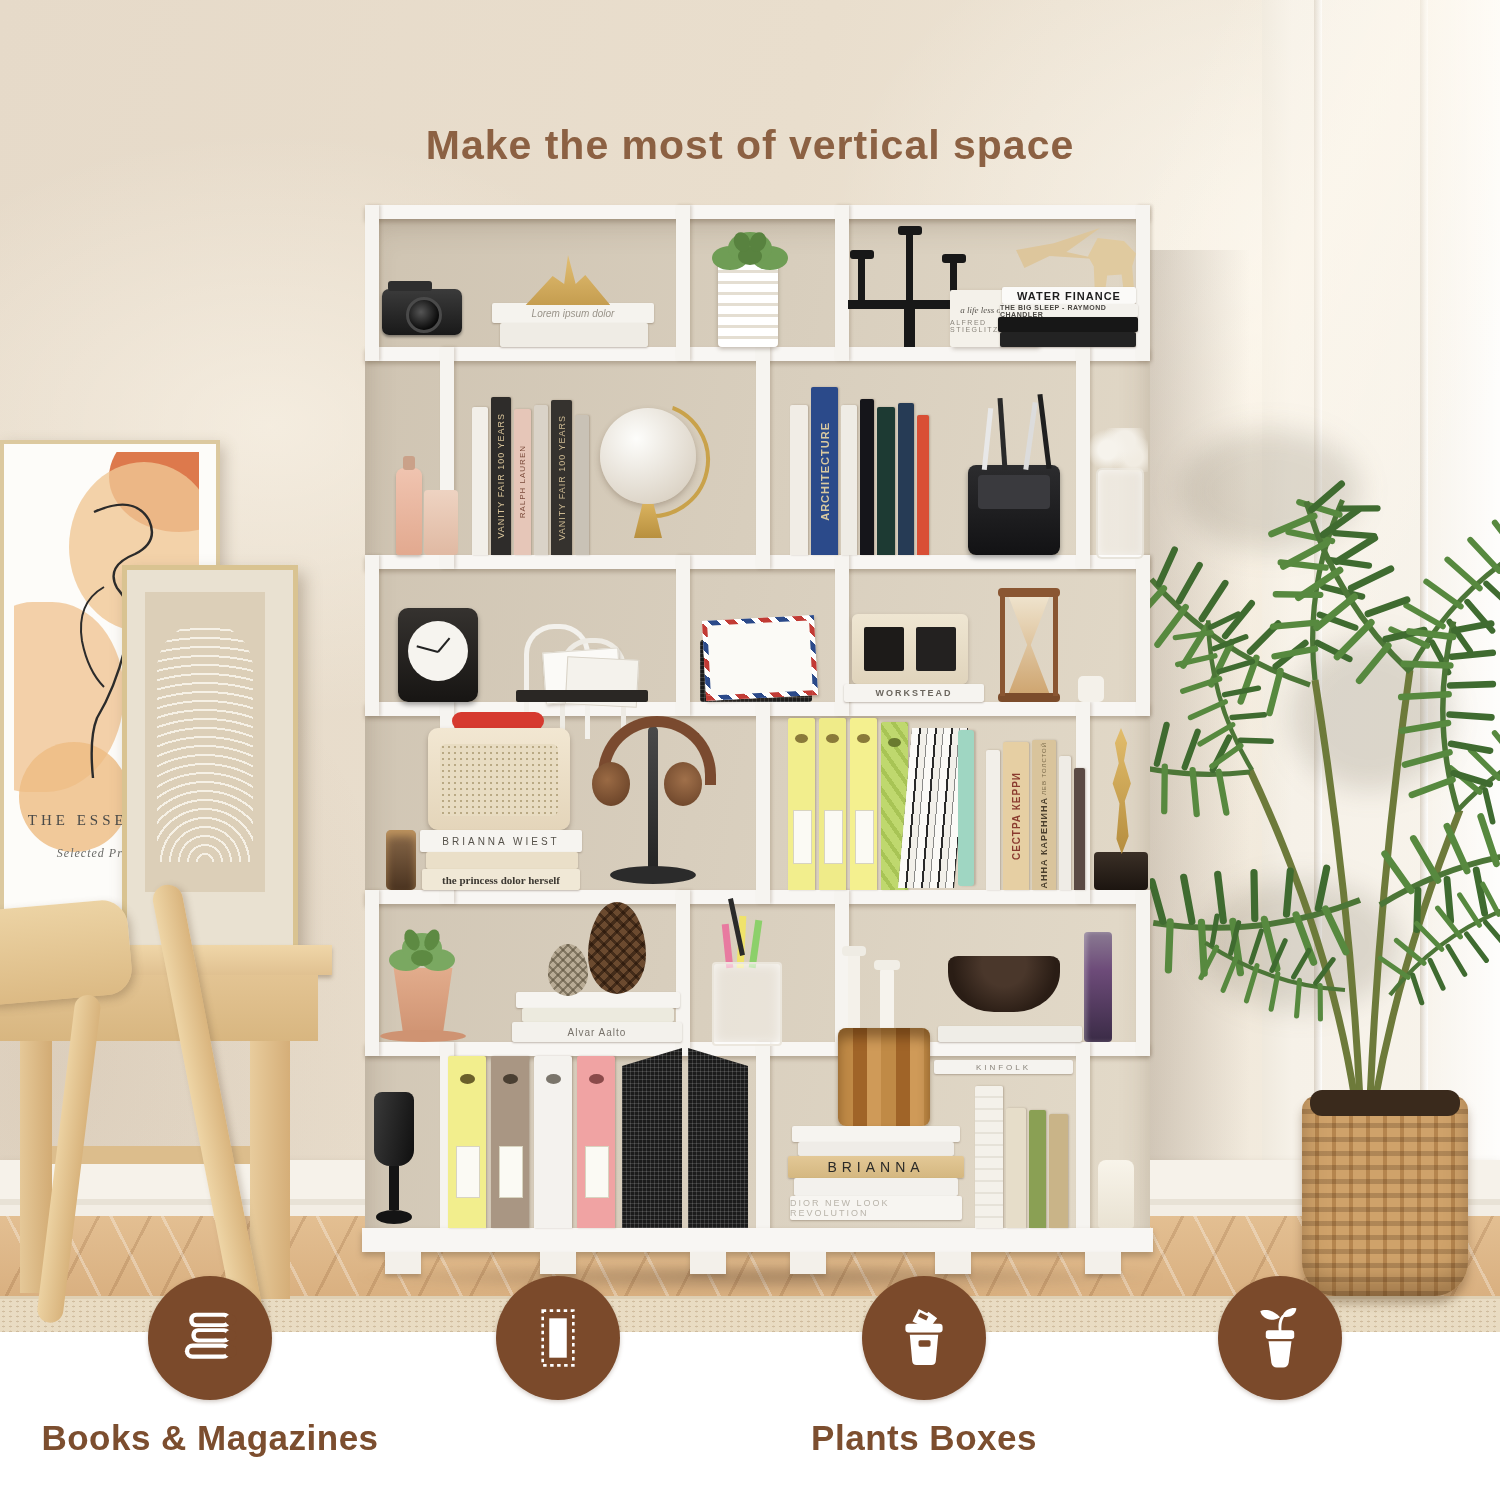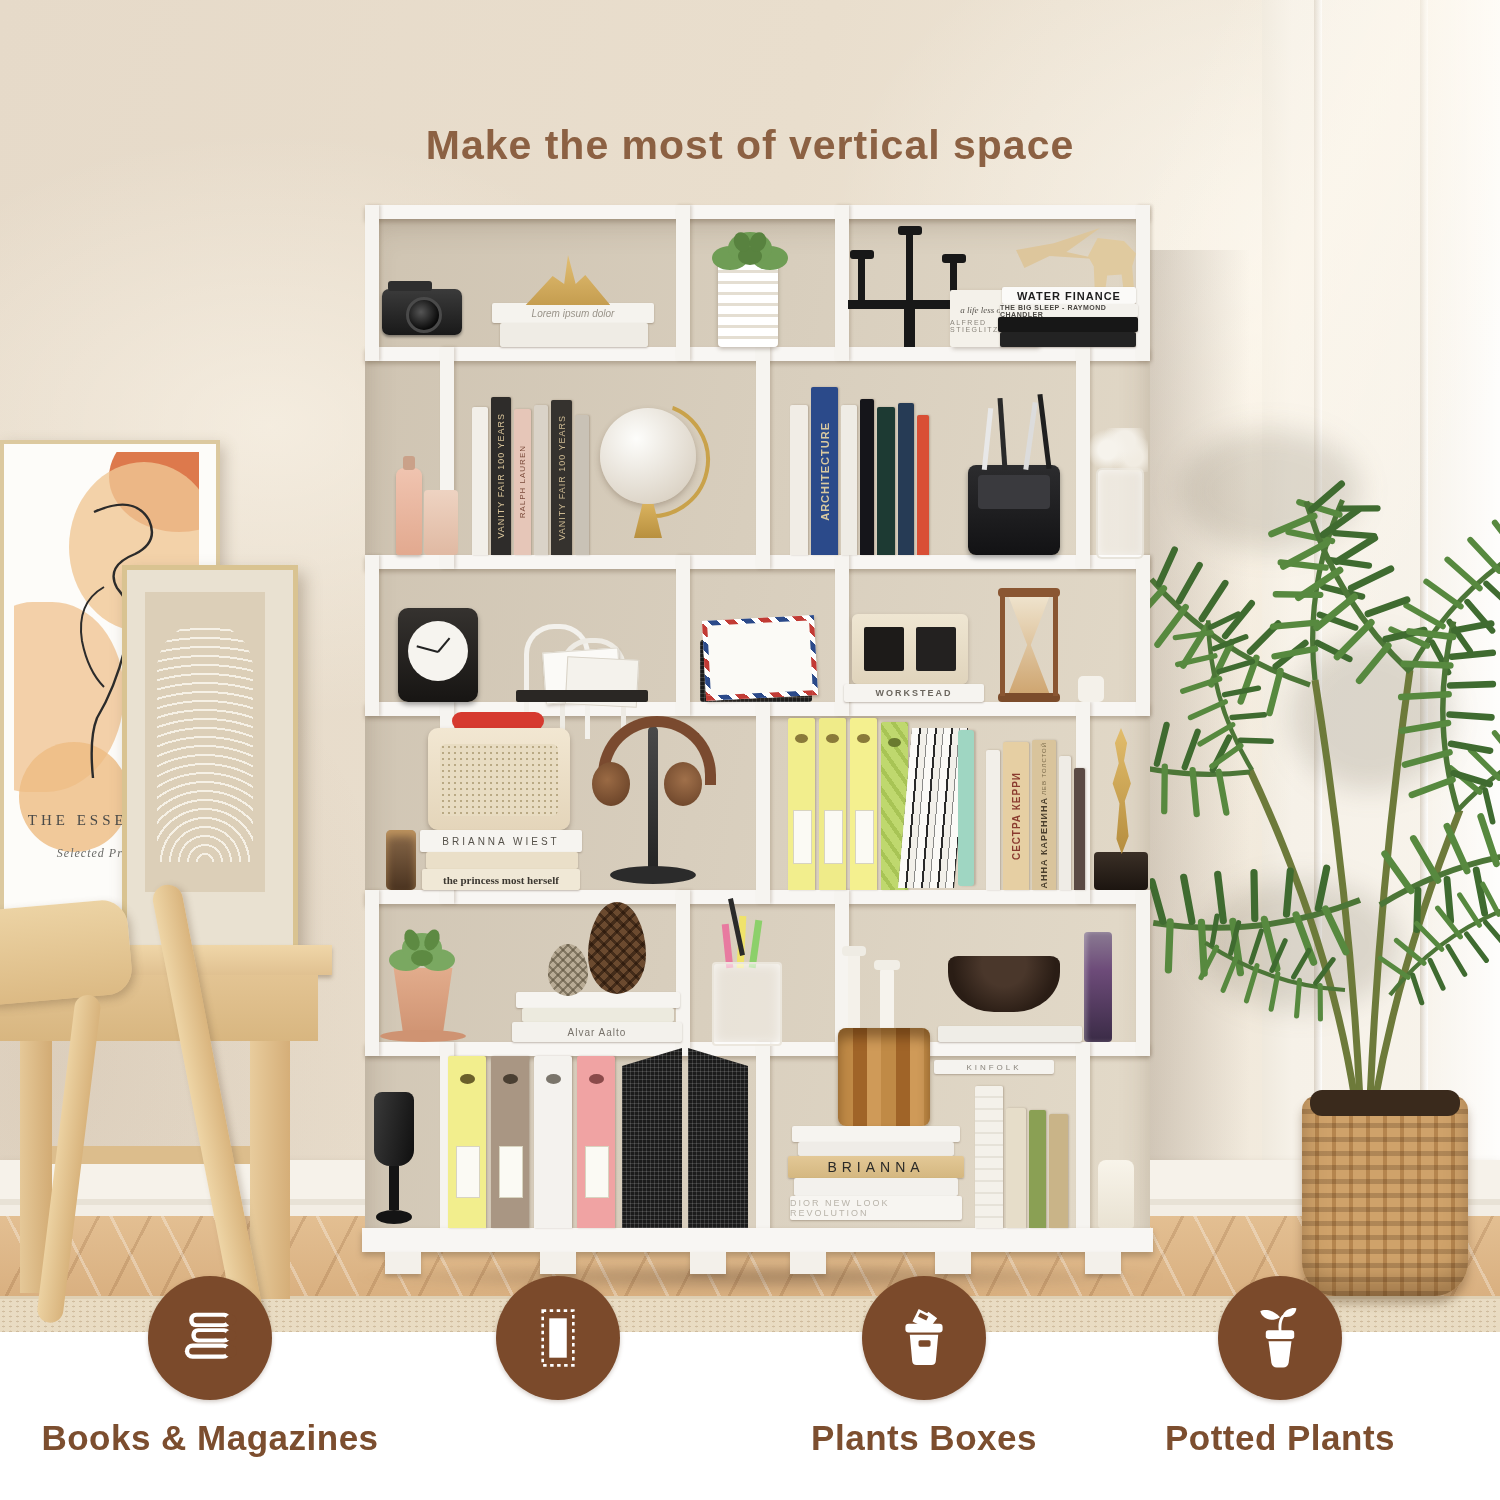--- a/index.html
+++ b/index.html
@@ -343,21 +343,21 @@
     <div class="abs" style="left:452px;top:712px;width:92px;height:18px;border-radius:9px;background:#d63a2f"></div>
     <div class="abs" style="left:428px;top:728px;width:142px;height:102px;border-radius:10px;background:linear-gradient(#f2e7d2,#e4d5ba);box-shadow:0 3px 5px rgba(90,70,50,.35)">
       <div class="abs" style="left:12px;top:16px;width:118px;height:72px;border-radius:6px;background:#e8dcc2;
         background-image:radial-gradient(#b9a984 1px,transparent 1.5px);background-size:6px 6px"></div>
     </div>
     <div class="bookh" style="left:420px;top:830px;width:162px;height:22px;background:#f6f4f0">
       <span style="font-size:10px;letter-spacing:3px;color:#55514a">BRIANNA WIEST</span>
     </div>
     <div class="bookh" style="left:426px;top:852px;width:152px;height:17px;background:#eadfc8"></div>
     <div class="bookh" style="left:422px;top:869px;width:158px;height:21px;background:#f0e8d6">
-      <span style="font-family:'Liberation Serif',serif;font-weight:700;font-size:11px;color:#3c3831">the princess most herself</span>
+      <span style="font-family:'Liberation Serif',serif;font-weight:700;font-size:11px;color:#3c3831">the princess dolor herself</span>
     </div>
     <div class="abs" style="left:648px;top:726px;width:10px;height:152px;background:linear-gradient(#4a4a4a,#222);border-radius:5px"></div>
     <div class="abs" style="left:610px;top:866px;width:86px;height:18px;border-radius:50%;background:#2b2b2b"></div>
     <div class="abs" style="left:598px;top:716px;width:96px;height:58px;border:11px solid #7a4a2f;border-bottom:none;border-radius:60px 60px 0 0"></div>
     <div class="abs" style="left:592px;top:762px;width:38px;height:44px;border-radius:50%;background:radial-gradient(circle at 40% 40%,#9a6a44,#5f3a22)"></div>
     <div class="abs" style="left:664px;top:762px;width:38px;height:44px;border-radius:50%;background:radial-gradient(circle at 55% 40%,#a0704a,#643e25)"></div>
     <div class="flexrow" style="left:788px;top:716px;height:174px;gap:4px">
       <div class="bookv" style="width:27px;height:172px;background:#f2ee8d;position:relative">
           <div class="abs" style="left:7px;top:16px;width:13px;height:9px;border-radius:50%;background:#8a7a3a"></div>
           <div class="abs" style="left:5px;bottom:26px;width:17px;height:52px;background:#fbfaf4;border:1px solid #d8d4c0"></div>
@@ -416,21 +416,21 @@
       background:#b8ab95;background-image:repeating-linear-gradient(45deg,rgba(90,80,60,.55) 0 2px,transparent 2px 7px),repeating-linear-gradient(-45deg,rgba(90,80,60,.55) 0 2px,transparent 2px 7px)"></div>
     <div class="abs" style="left:724px;top:924px;width:7px;height:44px;background:#e87aa0;transform:rotate(-6deg)"></div>
     <div class="abs" style="left:738px;top:916px;width:7px;height:52px;background:#f0e36a;transform:rotate(3deg)"></div>
     <div class="abs" style="left:752px;top:920px;width:7px;height:48px;background:#8cd06a;transform:rotate(8deg)"></div>
     <div class="abs" style="left:734px;top:898px;width:5px;height:58px;background:#2a2a2a;transform:rotate(-12deg)"></div>
     <div class="abs" style="left:712px;top:962px;width:66px;height:80px;border-radius:4px;background:rgba(255,255,255,.40);border:2px solid rgba(235,230,220,.95);box-shadow:inset 0 0 12px rgba(255,255,255,.7)"></div>
     <div class="abs" style="left:848px;top:952px;width:12px;height:80px;background:#f4f1ea;border-radius:4px"></div>
     <div class="abs" style="left:842px;top:946px;width:24px;height:10px;border-radius:4px;background:#efece4"></div>
     <div class="abs" style="left:880px;top:968px;width:14px;height:66px;background:#f6f3ed;border-radius:4px"></div>
     <div class="abs" style="left:874px;top:960px;width:26px;height:10px;border-radius:4px;background:#f1eee6"></div>
-    <div class="bookh" style="left:934px;top:1060px;width:120px;height:14px;background:#f5f3ef">
+    <div class="bookh" style="left:934px;top:1060px;width:139px;height:14px;background:#f5f3ef">
       <span style="font-size:8px;letter-spacing:3px;color:#8a857c">KINFOLK</span>
     </div>
     <div class="bookh" style="left:938px;top:1026px;width:144px;height:16px;background:#efede7"></div>
     <div class="abs" style="left:948px;top:956px;width:112px;height:56px;border-radius:10px 10px 46px 46px/8px 8px 40px 40px;background:radial-gradient(circle at 50% 15%,#4a372b 30%,#2a1d15 70%)"></div>
     <div class="abs" style="left:1084px;top:932px;width:28px;height:110px;border-radius:4px;background:linear-gradient(#8a7a92 0%,#6d4b79 35%,#3a2b46 100%);box-shadow:inset 3px 0 4px rgba(255,255,255,.25)"></div>
 
     <div class="abs" style="left:372px;top:1092px;width:44px;height:136px">
       <div class="abs" style="left:2px;top:0;width:40px;height:74px;border-radius:8px 8px 16px 16px;background:linear-gradient(100deg,#3a3a3a,#0f0f0f)"></div>
       <div class="abs" style="left:17px;top:74px;width:10px;height:44px;background:#141414"></div>
       <div class="abs" style="left:4px;top:118px;width:36px;height:14px;border-radius:50%;background:#141414"></div>
@@ -525,15 +525,14 @@
     <svg width="70" height="70" viewBox="0 0 64 64">
       <g fill="#fff">
         <path d="M31 26 c-1 -7 0 -11 3 -15 l2 1 c-2.4 4 -3 8 -2.6 14 z"></path>
         <path d="M32 13 c-7 -8 -15 -7 -18 -5.6 c1.6 7.4 10 10.4 18 5.6 z"></path>
         <path d="M34 12 c3 -7 10 -8 13 -7 c-0.6 6 -7 9.4 -13 7 z"></path>
         <rect x="19" y="25" width="26" height="8" rx="2.5"></rect>
         <path d="M21.5 35 h21 l-2.6 19.6 c-0.4 2.6 -2.4 4.4 -5 4.4 h-5.8 c-2.6 0 -4.6 -1.8 -5 -4.4 z"></path>
       </g>
     </svg>
   </div>
-  <div class="feat-label" style="left:1080px">Potted Plants</div>
 
 </div>
 
 </body></html>

